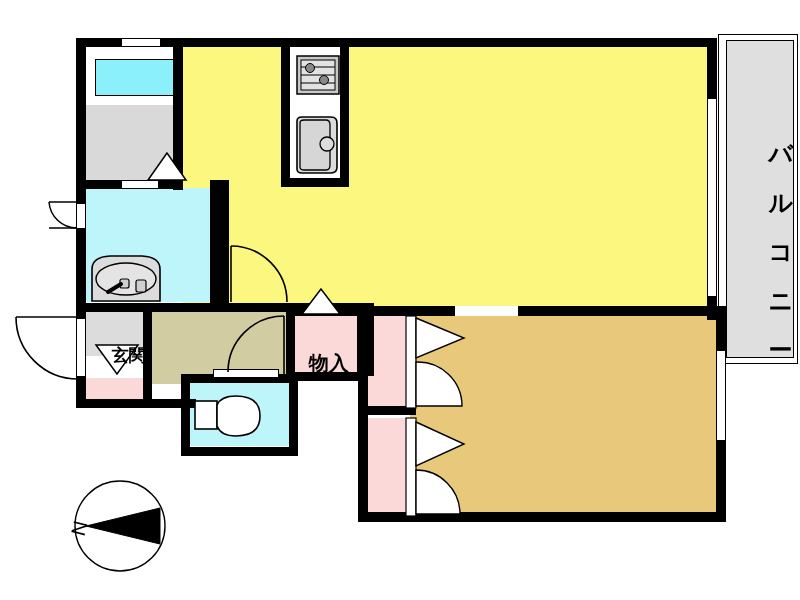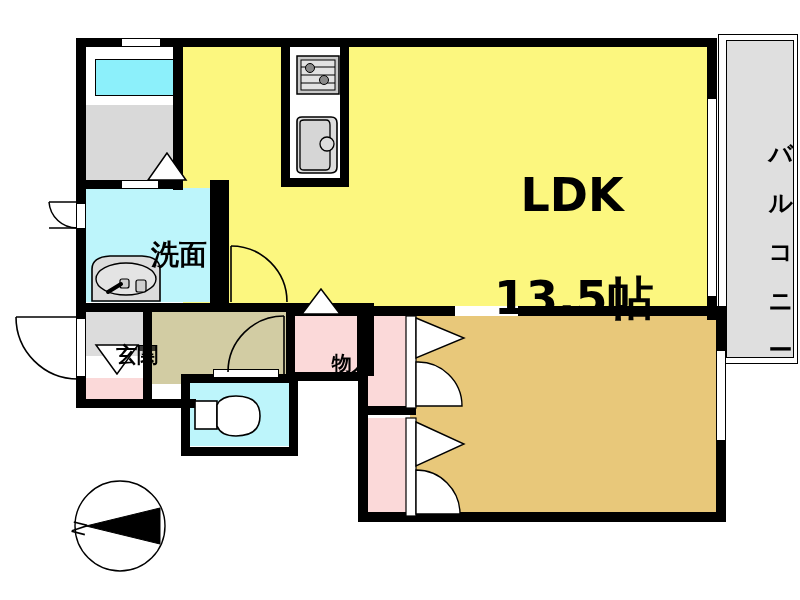--- a/index.html
+++ b/index.html
@@ -201,39 +201,32 @@
     <path d="M10 2 L58 22 L10 42 Z" fill="#FFF" stroke="#000" stroke-width="1.4"></path>
     <path d="M10 90 L10 46 A44 44 0 0 1 56 90 Z" fill="#FFF" stroke="#000" stroke-width="1.4"></path>
   </svg>
 
   <svg class="abs" style="left:406px;top:418px;" width="64" height="98" viewBox="0 0 64 98">
     <rect x="0" y="0" width="10" height="98" fill="#FFF" stroke="#000" stroke-width="1.2"></rect>
     <path d="M10 4 L58 26 L10 48 Z" fill="#FFF" stroke="#000" stroke-width="1.4"></path>
     <path d="M10 96 L10 52 A44 44 0 0 1 54 96 Z" fill="#FFF" stroke="#000" stroke-width="1.4"></path>
   </svg>
 
-  <div class="room-label" style="left:430px;top:118px;width:220px;font-size:46px;">
-    <span>LDK</span><br>
-    <span>13.5帖</span>
-  </div>
 
   <div class="room-label" style="left:470px;top:368px;width:220px;font-size:44px;">
     <br>
   </div>
 
 
-  <div class="room-label" style="left:112px;top:208px;width:80px;font-size:28px;">
-    <span>洗面</span>
-  </div>
-
-  <div class="room-label" style="left:87px;top:320px;width:60px;font-size:21px;">
+
+  <div class="room-label" style="left:87px;top:327px;width:60px;font-size:17px;">
     <span>玄関</span>
   </div>
 
-  <div class="room-label" style="left:304px;top:330px;width:60px;font-size:20px;">
+  <div class="room-label" style="left:281px;top:330px;width:60px;font-size:20px;">
     <span>物入</span>
   </div>
 
   <svg class="abs" style="left:72px;top:478px;" width="96" height="96" viewBox="0 0 96 96">
     <circle cx="48" cy="48" r="45" fill="#FFF" stroke="#000" stroke-width="1.4"></circle>
     <path d="M14 48 L88 30 L88 66 Z" fill="#000" stroke="#000" stroke-width="1"></path>
     <text x="14" y="52" font-family="'Liberation Sans',sans-serif" font-size="20" fill="#000" text-anchor="middle" transform="rotate(-76 14 52)">N</text>
   </svg>
 
 </div>

